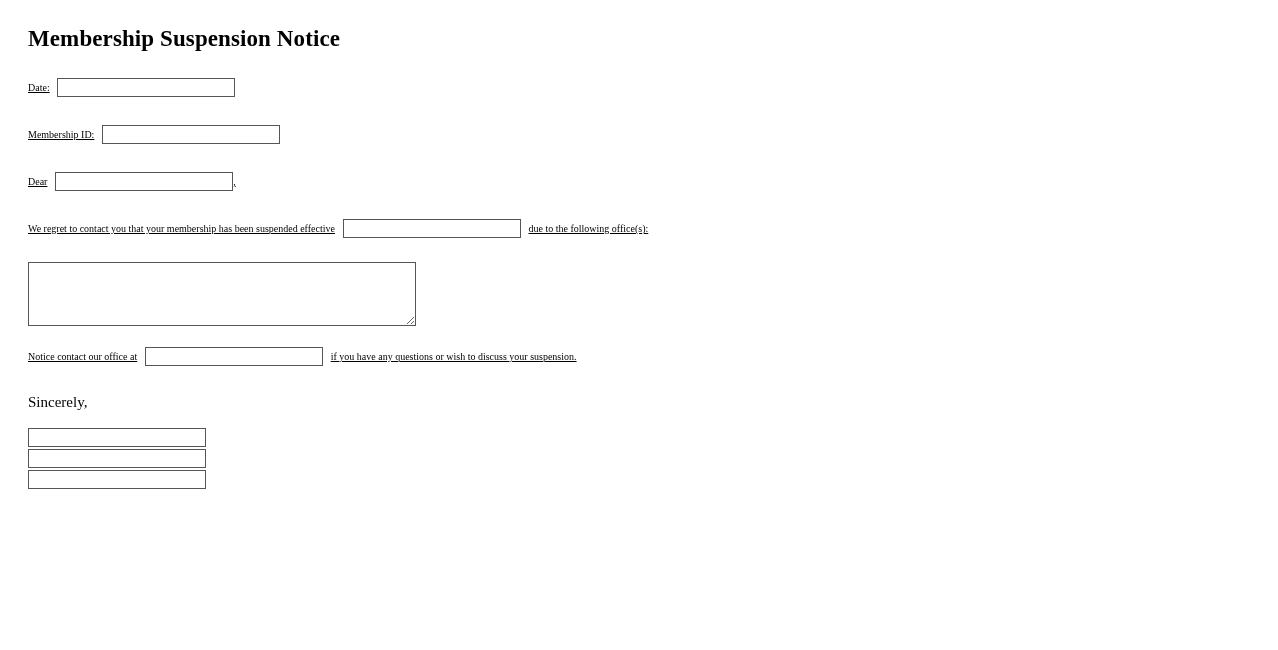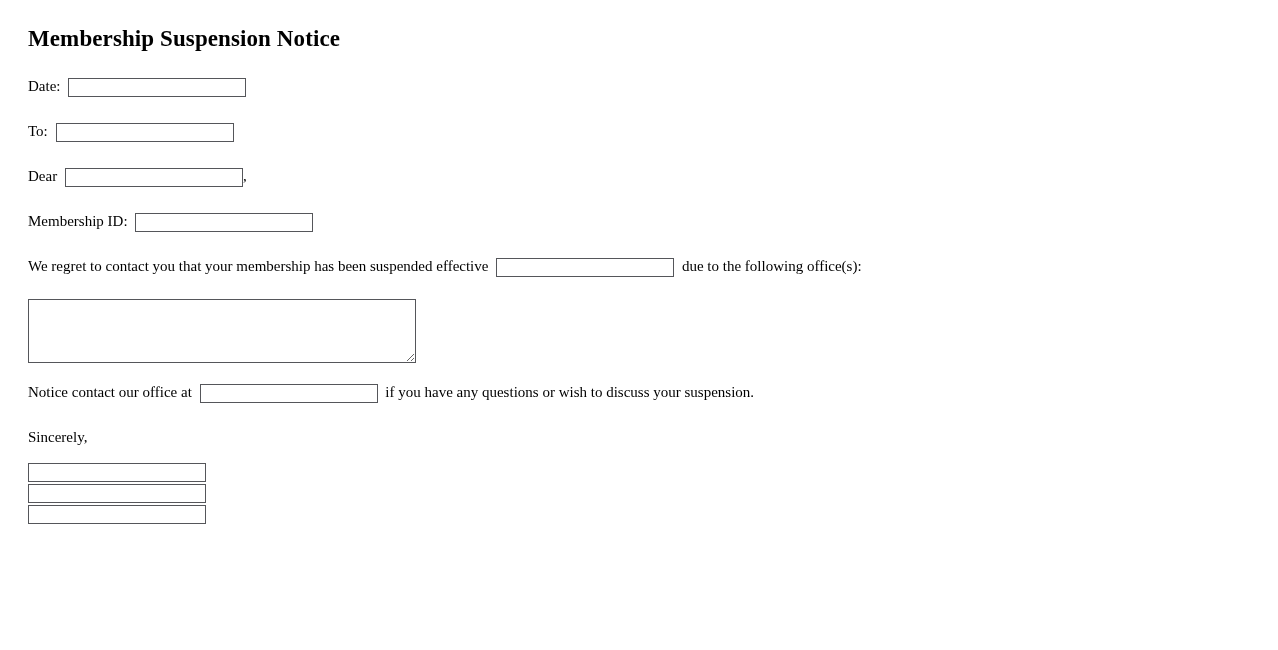--- a/index.html
+++ b/index.html
@@ -25,21 +25,22 @@
     font-weight: bold;
     margin: 10px 0 22px 0;
     letter-spacing: 0.1px;
   }
   .line {
     margin: 0 0 21px 0;
     line-height: 24px;
     white-space: nowrap;
   }
   .lbl {
-    font-size: 15px;
+    font-size: 10px;
+    text-decoration: underline;
   }
   input.f {
     font-family: "Liberation Serif", "DejaVu Serif", serif;
     font-size: 14px;
     border: 1px solid #55565a;
     background: #ffffff;
     color: #000;
     height: 19px;
     padding: 0 3px;
     box-sizing: border-box;
@@ -86,33 +87,29 @@
 
 <div class="page">
 
   <h1 class="doc-title">Membership Suspension Notice</h1>
 
   <div class="line">
     <span class="lbl">Date:</span>
     <input class="f w-date gap-l" type="text" value="" style="">
   </div>
 
+
   <div class="line">
-    <span class="lbl">To:</span>
-    <input class="f w-to gap-l" type="text" value="" style="">
+    <span class="lbl">Membership ID:</span>
+    <input class="f w-mid gap-l" type="text" value="" style="">
   </div>
 
   <div class="line">
     <span class="lbl">Dear</span>
     <input class="f w-dear gap-l" type="text" value="" style=""><span class="lbl">,</span>
-  </div>
-
-  <div class="line">
-    <span class="lbl">Membership ID:</span>
-    <input class="f w-mid gap-l" type="text" value="" style="">
   </div>
 
   <div class="line">
     <span class="lbl">We regret to contact you that your membership has been suspended effective</span>
     <input class="f w-eff gap-l gap-r" type="text" value="" style="">
     <span class="lbl">due to the following office(s):</span>
   </div>
 
   <textarea class="reasons" placeholder="" style=""></textarea>
 

